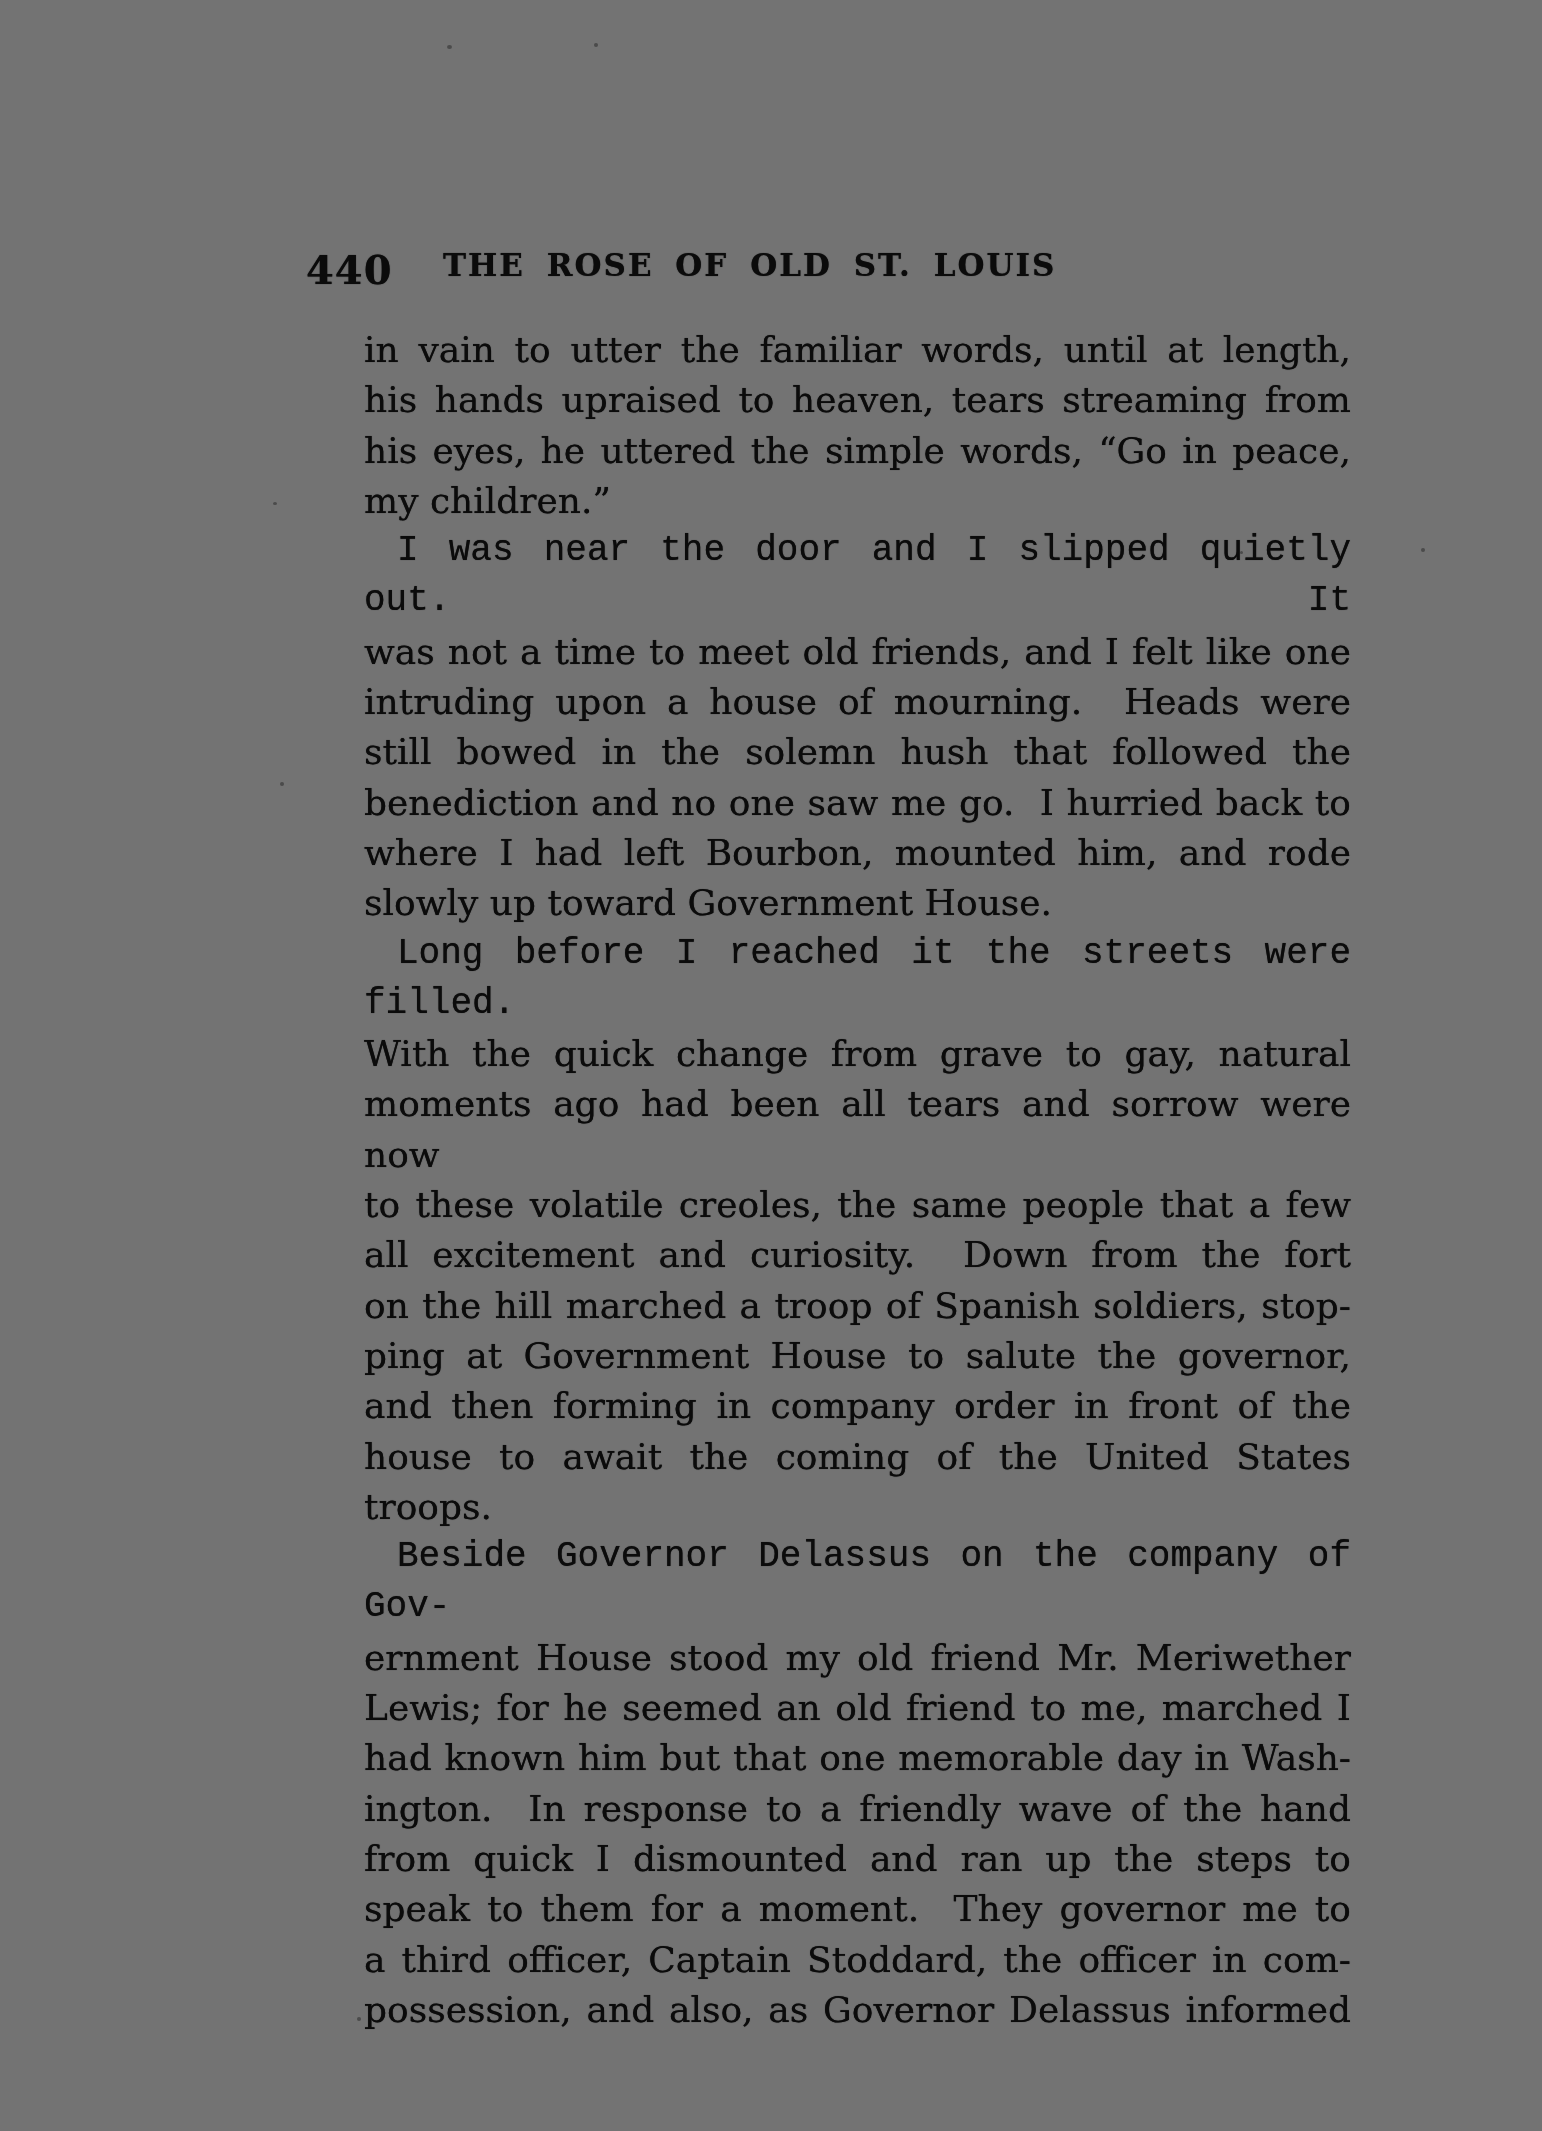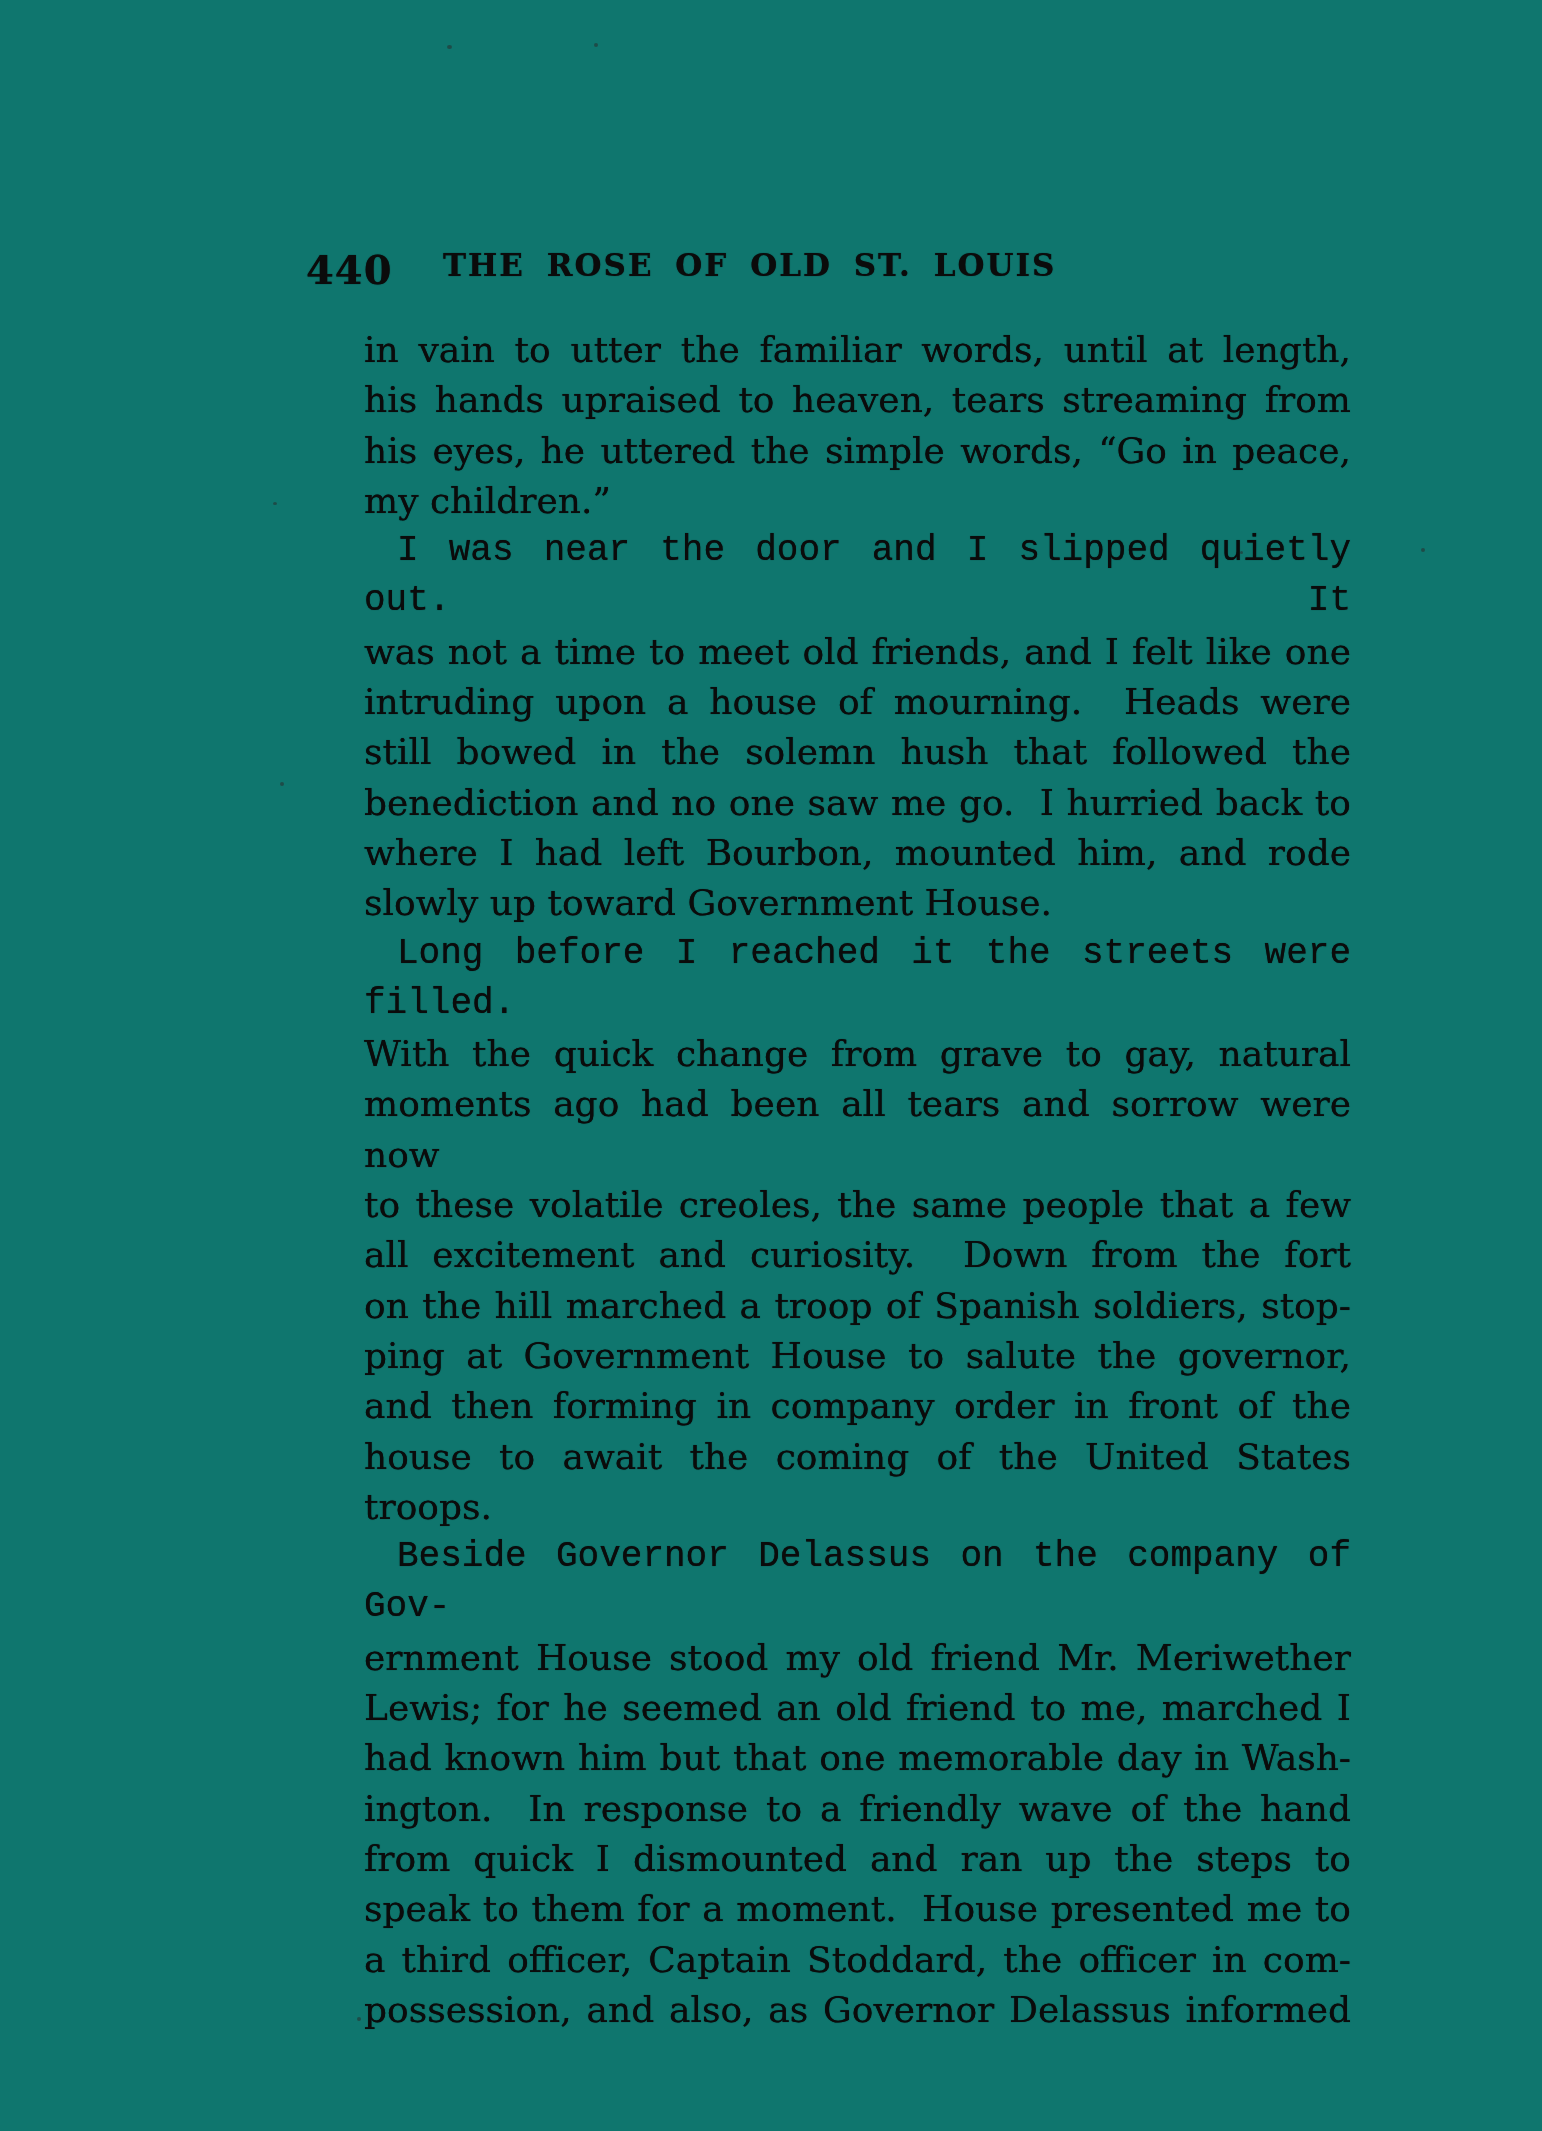--- a/index.html
+++ b/index.html
@@ -4,21 +4,21 @@
 <style>
   html, body {
     margin: 0;
     padding: 0;
     background: #e8e8e8;
   }
   .sheet {
     position: relative;
     width: 1542px;
     height: 2131px;
-    background: #0f766e;
+    background: #737373;
     overflow: hidden;
     font-family: "DejaVu Serif", "Liberation Serif", serif;
     color: #0b0b0b;
   }
   
   .running-head {
     position: absolute;
     top: 0; left: 0;
     width: 100%;
     height: 320px;
@@ -105,21 +105,21 @@
       <div class="line">ping at Government House to salute the governor,</div>
       <div class="line">and then forming in company order in front of the</div>
       <div class="line">house to await the coming of the United States</div>
       <div class="line endline">troops.</div>
       <div class="line indent">Beside Governor Delassus on the company of Gov-</div>
       <div class="line">ernment House stood my old friend Mr. Meriwether</div>
       <div class="line">Lewis; for he seemed an old friend to me, marched I</div>
       <div class="line">had known him but that one memorable day in Wash-</div>
       <div class="line">ington.  In response to a friendly wave of the hand</div>
       <div class="line">from quick I dismounted and ran up the steps to</div>
-      <div class="line">speak to them for a moment.  House presented me to</div>
+      <div class="line">speak to them for a moment.  They governor me to</div>
       <div class="line">a third officer, Captain Stoddard, the officer in com-</div>
       <div class="line">possession, and also, as Governor Delassus informed</div>
     </div>
 
   <div class="speck" style="left:447px; top:45px;  width:5px; height:4px;"></div>
   <div class="speck" style="left:594px; top:43px;  width:4px; height:4px;"></div>
   <div class="speck" style="left:273px; top:502px; width:4px; height:3px;"></div>
   <div class="speck" style="left:280px; top:782px; width:4px; height:4px;"></div>
   <div class="speck" style="left:1421px;top:548px; width:4px; height:4px;"></div>
   <div class="speck" style="left:1240px;top:551px; width:3px; height:3px;"></div>

